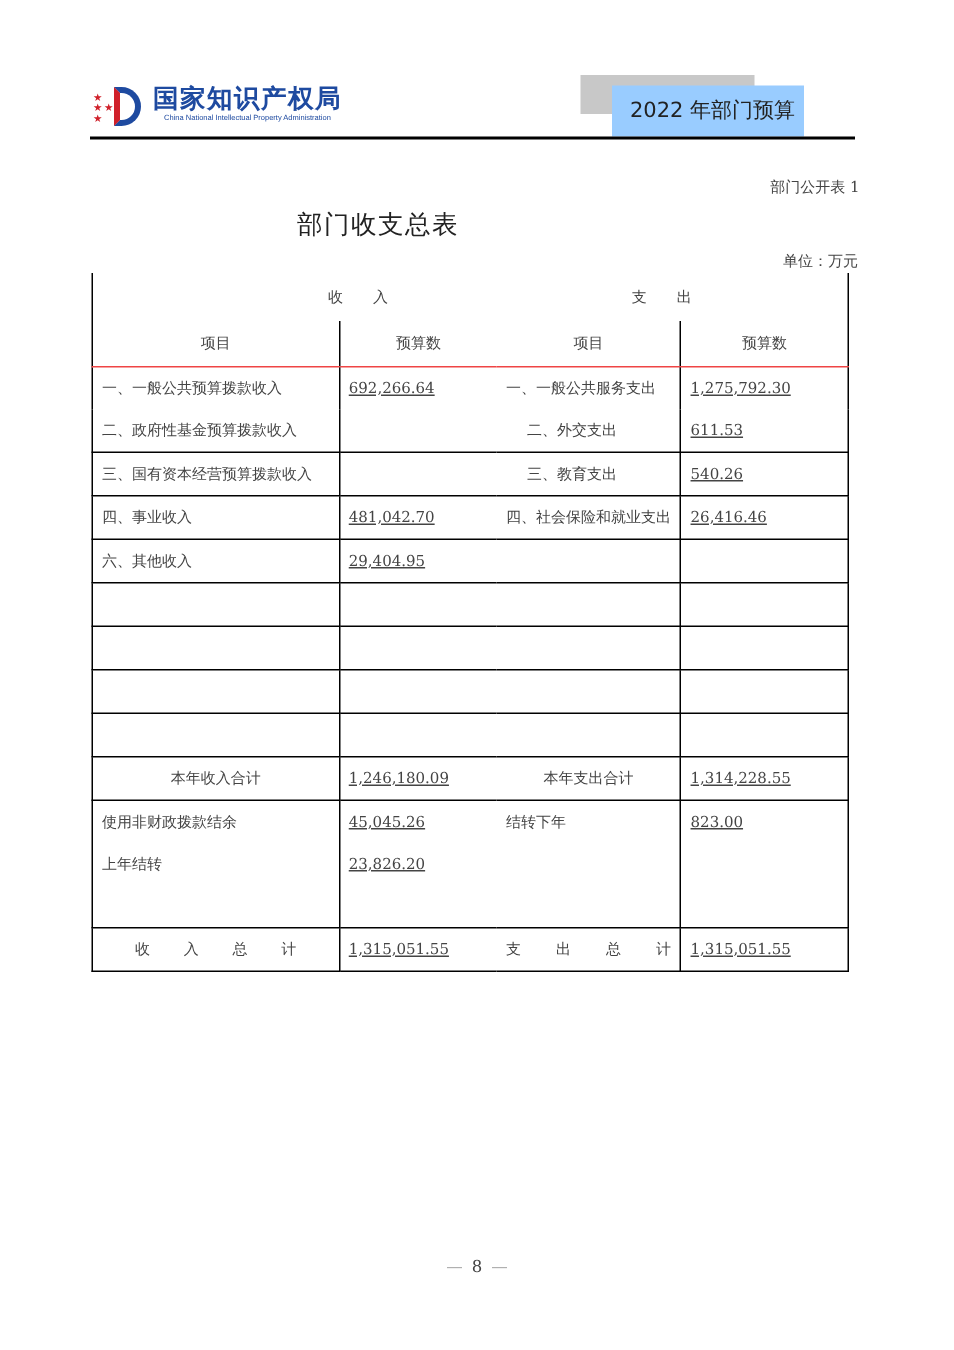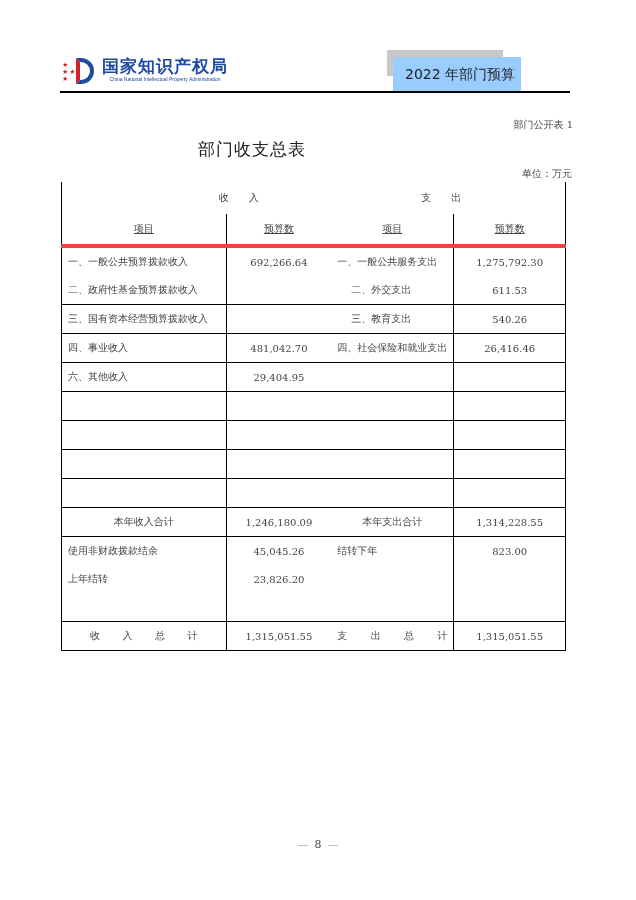--- a/index.html
+++ b/index.html
@@ -8,33 +8,33 @@
   .header { position: absolute; left: 60px; top: 50px; width: 510px; height: 42px; }
   .logo { position: absolute; left: 0; top: 6px; display: flex; align-items: flex-start; }
   .logo-mark { width: 40px; height: 30px; position: relative; }
   .logo-mark .stars { position: absolute; left: 2px; top: 6px; color: #d0202a; font-size: 7px; line-height: 7px; letter-spacing: 1px; }
   .logo-mark .arc { position: absolute; left: 16px; top: 2px; width: 18px; height: 26px;
                     border: 4px solid #1e4aa0; border-left: 4px solid #d0202a; border-radius: 0 14px 14px 0; box-sizing: border-box; }
   .logo-text { margin-left: 2px; text-align: center; }
   .logo-cn { font-family: "DejaVu Sans", sans-serif; font-weight: bold; color: #1e4aa0; font-size: 17px; letter-spacing: 1px; line-height: 20px; }
   .logo-en { font-family: "Liberation Sans", sans-serif; color: #1e4aa0; font-size: 5px; line-height: 7px; white-space: nowrap; }
   .badge-shadow { position: absolute; left: 327px; top: 0; width: 116px; height: 26px; background: #c8c8c8; }
-  .badge { position: absolute; left: 333px; top: 7px; width: 128px; height: 34px; background: #99ccff;
+  .badge { position: absolute; left: 348px; top: 7px; width: 128px; height: 34px; background: #99ccff;
            font-family: "DejaVu Sans", sans-serif; font-size: 14px; color: #222; line-height: 34px; padding-left: 12px; box-sizing: border-box; }
   .header-rule { position: absolute; left: 0; top: 41px; width: 510px; height: 2px; background: #000; }
   .table-code { position: absolute; right: 63px; top: 118px; font-size: 10px; color: #444; }
   .title { position: absolute; left: 0; width: 504px; top: 138px; text-align: center; font-family: "DejaVu Sans", sans-serif; font-size: 17px; color: #222; letter-spacing: 1px; }
   .unit { position: absolute; right: 64px; top: 167px; font-size: 10px; color: #444; }
   table.budget { position: absolute; left: 61px; top: 182px; width: 505px; border-collapse: collapse; font-size: 10px; color: #444; }
   table.budget td { border-left: 1px solid #000; border-right: 1px solid #000; padding: 0 6px; height: 28px; white-space: nowrap; }
   table.budget tr.sect td { height: 32px; border-top: none; }
-  table.budget tr.colhead td { height: 30px; border-bottom: 4px solid #ef4444; text-align: center; text-decoration: underline; }
+  table.budget tr.colhead td { height: 30px; border-bottom: 1px solid #ef4444; text-align: center; }
   table.budget tr.line td { border-bottom: 1px solid #000; margin-top: 30px; }
   table.budget tr.nob td { border-bottom: none; }
-  .num { text-align: center; }
+  .num { text-align: left; text-decoration: underline; }
   .ctr { text-align: center; }
   .split-left { display: flex; justify-content: space-between; }
   .page-num { position: absolute; left: 0; width: 636px; top: 838px; text-align: center; font-size: 11px; color: #444; }
   .page-num .dash { color: #aaa; margin: 0 6px; }
 </style>
 </head>
 <body>
 
 <div class="header">
   <div class="logo">

